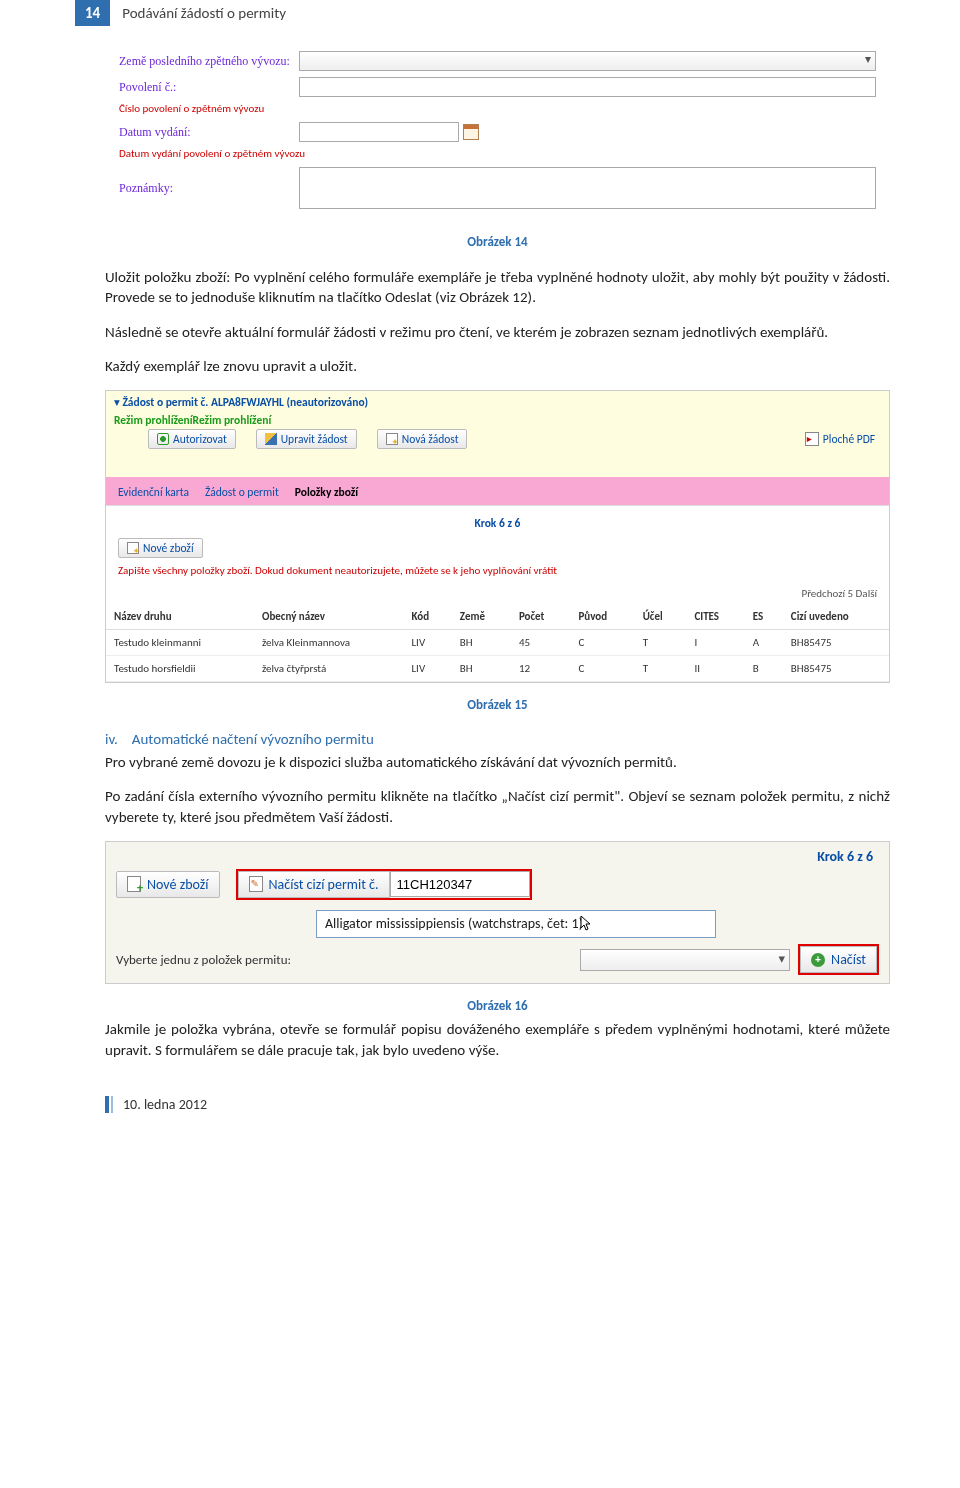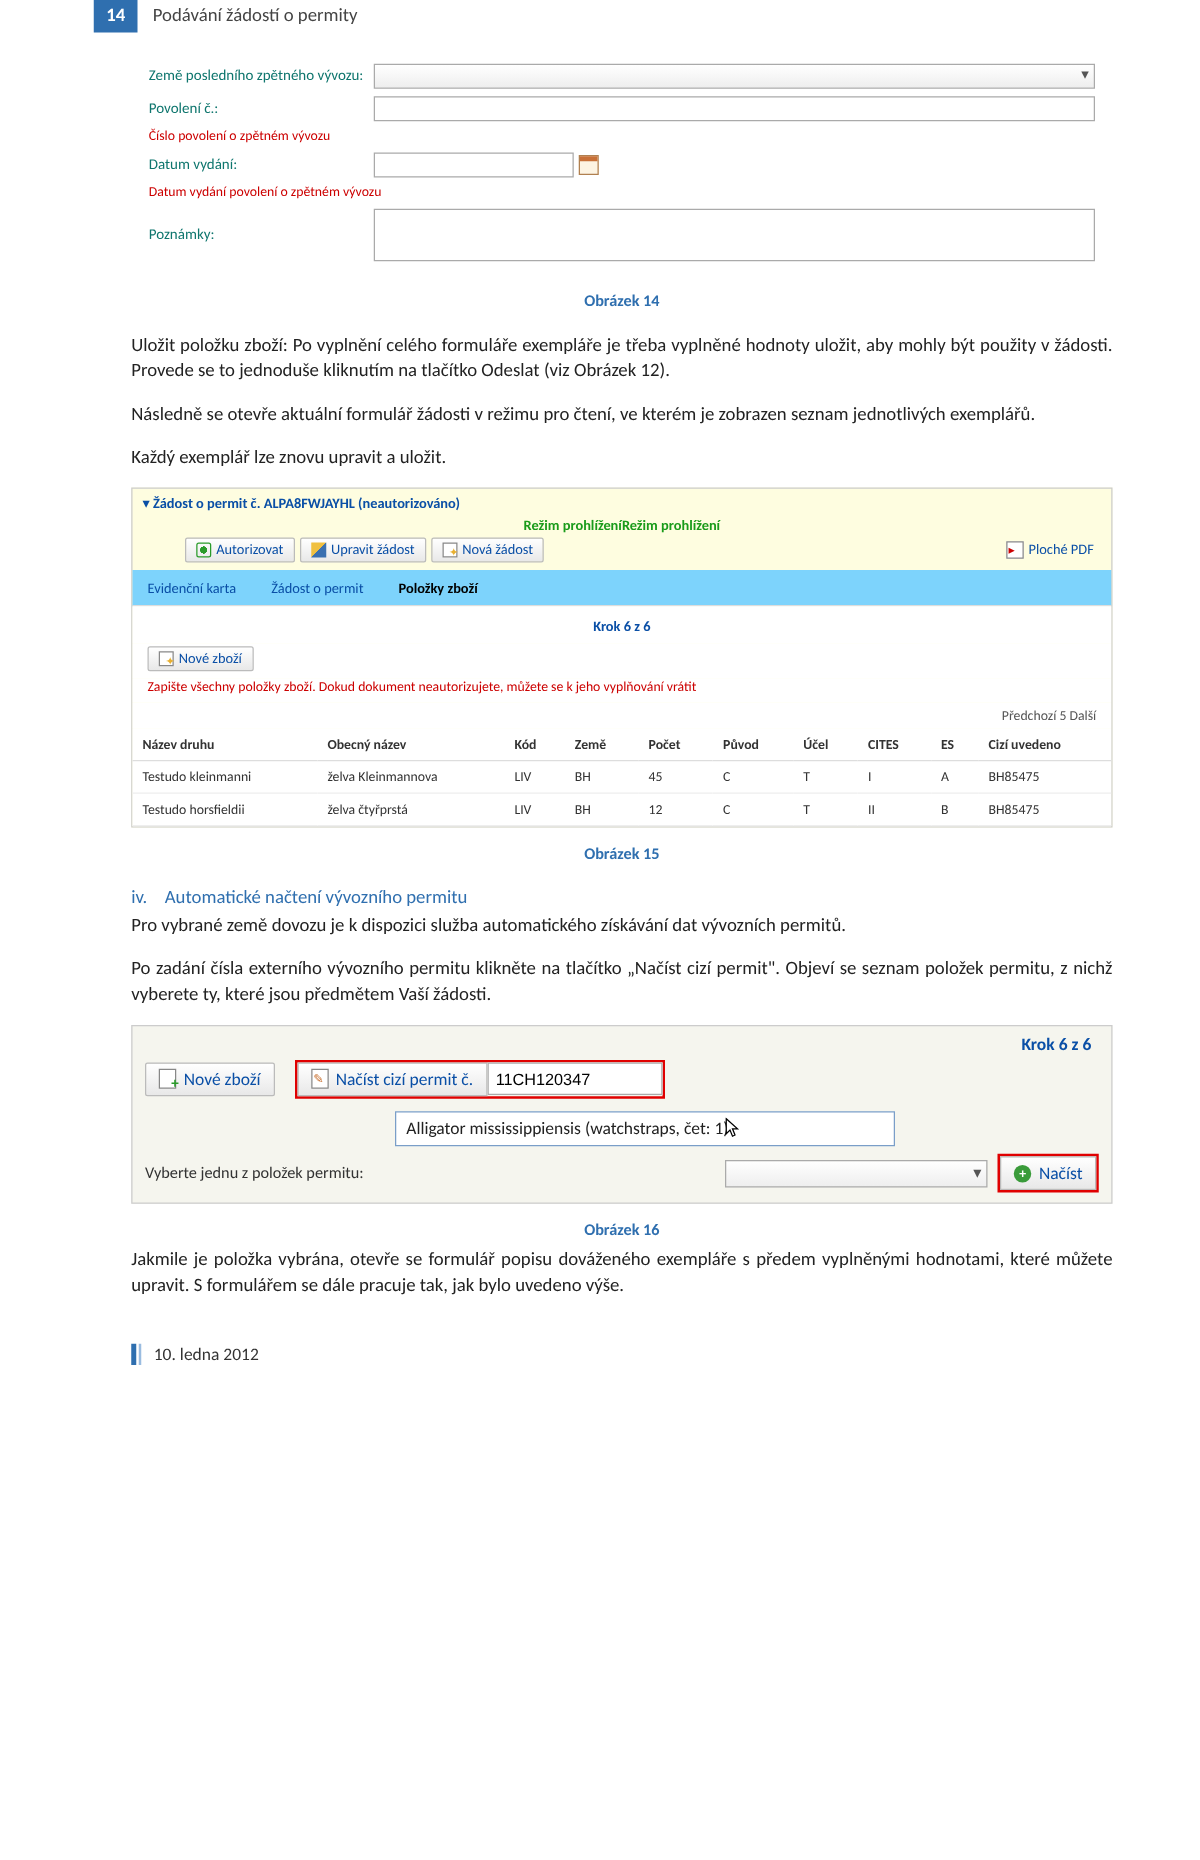--- a/index.html
+++ b/index.html
@@ -3,47 +3,47 @@
 <meta charset="utf-8">
 <style>
   * { box-sizing: border-box; margin: 0; padding: 0; }
   body { font-family: Calibri, Arial, sans-serif; font-size: 14px; color: #222; background: #fff; width: 960px; margin: 0 auto; }
   .page { padding: 0 70px 30px 105px; }
   .header { display: flex; align-items: stretch; margin-bottom: 14px; margin-left: -30px; }
   .pagenum-box { background: #2f6faf; color: #fff; font-weight: bold; font-size: 15px; padding: 4px 10px; min-width: 32px; text-align: center; }
   .header-title { padding: 4px 12px; color: #444; font-size: 15px; }
   .fig1 { background: #fff; border: none; padding: 8px 14px; font-size: 12px; color: #333; }
   .fig1 .row { display: flex; align-items: center; padding: 3px 0; }
-  .fig1 .lbl { width: 180px; color: #0f766e; }
+  .fig1 .lbl { width: 180px; color: #6d28d9; font-family: Liberation Serif, serif; }
   .fig1 .field { flex: 1; }
   .fig1 .select { height: 20px; border: 1px solid #aaa; width: 100%; background: linear-gradient(#fff,#eee); position: relative; }
   .fig1 .select::after { content: "▾"; position: absolute; right: 4px; top: 0; font-size: 12px; color: #555; }
   .fig1 .input { height: 20px; border: 1px solid #aaa; width: 100%; }
   .fig1 .textarea { height: 42px; border: 1px solid #aaa; width: 100%; }
   .fig1 .hint { color: #c00; font-size: 11px; margin-top: 2px; margin-bottom: 4px; }
   .fig1 .calicon { width: 16px; height: 16px; border: 1px solid #b08050; background: #fdf4e3; display: inline-block; vertical-align: middle; margin-left: 4px; position: relative; }
   .fig1 .calicon::before { content: ""; position: absolute; top: 0; left: 0; right: 0; height: 4px; background: #c87038; }
   .caption { text-align: center; color: #2f6faf; font-weight: bold; font-size: 13px; margin: 14px 0 18px; }
   .body-text { font-size: 15px; line-height: 1.35; margin-bottom: 14px; text-align: justify; }
   .fig2 { background: #fefde0; border: 1px solid #ccc; font-size: 11.5px; color: #333; }
   .fig2 .topbar { display: flex; justify-content: space-between; padding: 4px 8px; }
   .fig2 .topbar-left { color: #0a4fa6; }
   .fig2 .topbar-left .arrow { color: #0a4fa6; }
   .fig2 .green { color: #1a9b1a; font-weight: bold; }
   .fig2 .btnrow { display: flex; gap: 4px; padding: 0 6px 6px; justify-content: space-between; }
-  .fig2 .btnrow-left { display: flex; gap: 4px; padding-left: 36px; }
+  .fig2 .btnrow-left { display: flex; gap: 20px; padding-left: 36px; }
   .fig2 .btn { border: 1px solid #bbb; background: linear-gradient(#fff,#e8e8e8); padding: 2px 8px; border-radius: 2px; color: #0a4fa6; display: inline-flex; align-items: center; gap: 4px; }
   .fig2 .btn .ico { width: 12px; height: 12px; display: inline-block; }
   .ico-check { background: radial-gradient(circle, #2a9b2a 40%, transparent 42%); border: 1px solid #2a9b2a; border-radius: 2px; }
   .ico-edit { background: linear-gradient(135deg, #f0c040 50%, #3a70b0 50%); }
   .ico-new { background: #fff; border: 1px solid #888; position: relative; }
   .ico-new::after { content: "✦"; color: #e8b030; font-size: 9px; position: absolute; right: -2px; bottom: -3px; }
   .ico-pdf { width: 14px; height: 14px; background: #fff; border: 1px solid #888; position: relative; display: inline-block; }
   .ico-pdf::after { content: "▸"; color: #c00; font-size: 10px; position: absolute; left: 1px; top: -1px; }
-  .fig2 .tabs { background: #7dd3fc; padding: 8px 12px 0; display: flex; gap: 28px; border-bottom: 1px solid #ddd; }
+  .fig2 .tabs { background: #f9a8d4; padding: 8px 12px 0; display: flex; gap: 16px; border-bottom: 1px solid #ddd; margin-top: 22px; }
   .fig2 .tab { color: #0a4fa6; padding-bottom: 6px; }
   .fig2 .tab.active { color: #000; font-weight: bold; }
   .fig2 .krok { text-align: center; color: #0a4fa6; font-weight: bold; padding: 10px 0 6px; background: #fff; }
   .fig2 .subrow { background: #fff; padding: 2px 12px 6px; }
   .fig2 .rednote { color: #c00; background: #fff; padding: 0 12px 6px; font-size: 11px; }
   .fig2 .pager { text-align: right; color: #555; padding: 4px 12px; background: #fff; font-size: 11px; }
   .fig2 table { width: 100%; border-collapse: collapse; background: #fff; }
   .fig2 th { text-align: left; font-weight: bold; padding: 6px 8px; border-bottom: 1px solid #ddd; font-size: 11px; }
   .fig2 td { padding: 6px 8px; border-bottom: 1px solid #eee; font-size: 11px; }
   .section-head { color: #2f6faf; font-size: 15px; margin: 4px 0 4px; }
@@ -117,21 +117,21 @@
   <div class="caption">Obrázek 14</div>
 
   <p class="body-text">Uložit položku zboží: Po vyplnění celého formuláře exempláře je třeba vyplněné hodnoty uložit, aby mohly být použity v žádosti. Provede se to jednoduše kliknutím na tlačítko Odeslat (viz Obrázek 12).</p>
   <p class="body-text">Následně se otevře aktuální formulář žádosti v režimu pro čtení, ve kterém je zobrazen seznam jednotlivých exemplářů.</p>
   <p class="body-text">Každý exemplář lze znovu upravit a uložit.</p>
 
   <div class="fig2">
     <div class="topbar">
       <div class="topbar-left"><span class="arrow">▾ </span><b>Žádost o permit č. ALPA8FWJAYHL (neautorizováno)</b></div>
     </div>
-    <div style="display:flex;justify-content:center;padding:0 8px 2px;">
+    <div style="display:flex;justify-content:flex-start;padding:0 8px 2px;">
       <span class="green">Režim prohlížení</span>
       <span class="green">Režim prohlížení</span>
     </div>
     <div class="btnrow">
       <div class="btnrow-left">
         <span class="btn">
             <span class="ico ico-check"></span>
             <span>Autorizovat</span>
           </span>
         <span class="btn">

